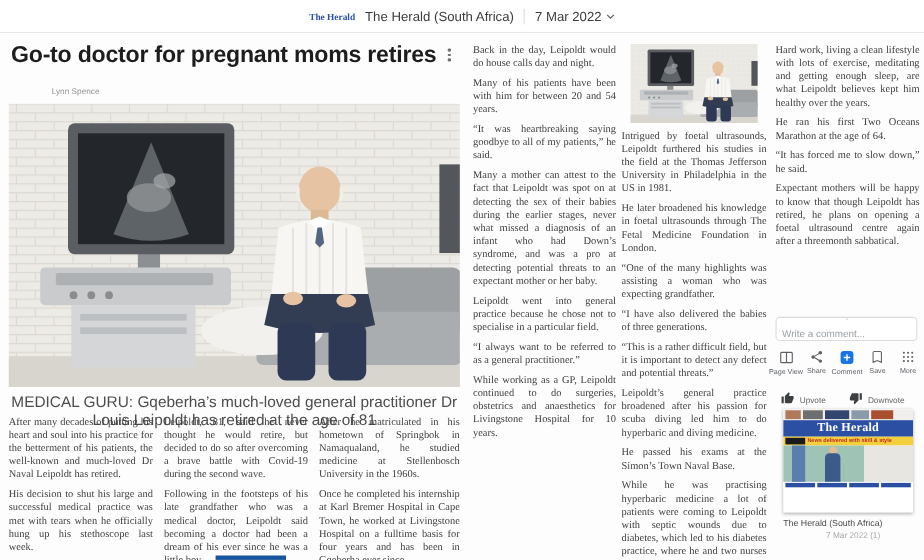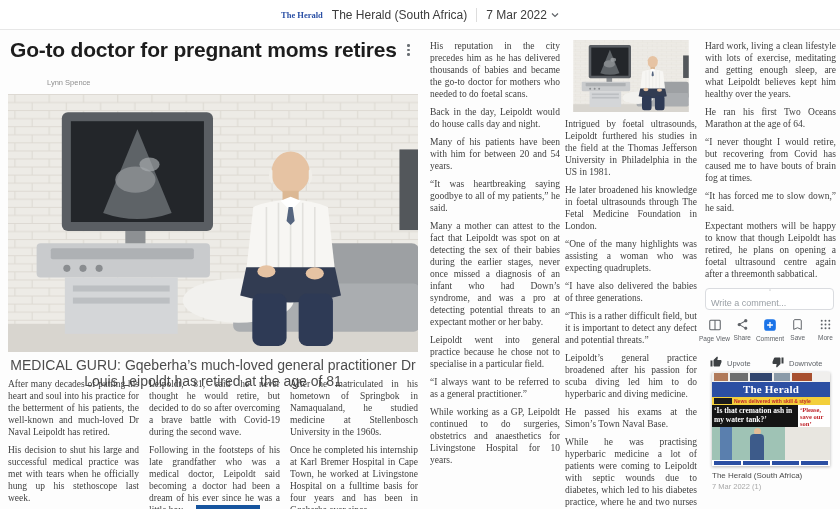--- a/index.html
+++ b/index.html
@@ -57,21 +57,21 @@
   .t-headline{flex:1;background:#141414;color:#fff;font-weight:bold;font-size:7.5px;line-height:1.25;padding:1px 2px;overflow:hidden;}
   .t-side{width:28px;background:#fff;color:#c0272d;font-weight:bold;font-size:6.5px;line-height:1.1;padding:1px 2px;overflow:hidden;}
   .t-photo{height:33px;background:linear-gradient(90deg,#9fc3b5 0 62%,#e8e6e0 62% 100%);position:relative;}
   .t-tank{position:absolute;left:8px;top:0;width:12px;height:33px;background:#5a7fae;}
   .t-man{position:absolute;left:38px;top:7px;width:14px;height:26px;background:#3d5b8a;border-radius:4px 4px 0 0;}
   .t-manhead{position:absolute;left:42px;top:1px;width:7px;height:7px;border-radius:50%;background:#e3bd98;}
   .t-bottom{height:6px;background:#fff;display:flex;gap:2px;padding:1px 2px;box-sizing:border-box;}
   .t-bottom i{display:block;flex:1;background:#2b4fa3;}
   .thumb-cap{position:absolute;left:712px;top:471px;width:120px;font-family:"Liberation Sans",sans-serif;}
   .thumb-cap .tc-title{font-size:8px;color:#4a4a4a;}
-  .thumb-cap .tc-date{font-size:7.5px;color:#a8a8a8;margin-top:2px;}
+  .thumb-cap .tc-date{font-size:7.5px;color:#a8a8a8;margin-top:2px;margin-left:39px;}
   
   .bluebar{position:absolute;left:196px;top:505px;width:64px;height:4px;background:#16549e;cursor:pointer;}
   svg{display:block;}
 </style>
 </head>
 <body>
 
 <div id="app">
 
   <div class="topbar">
@@ -155,43 +155,41 @@
     </div>
   <div id="col2" class="textcol">
       <p>Leipoldt, 81, said he never thought he would retire, but decided to do so after overcoming a brave battle with Covid-19 during the second wave.</p>
       <p>Following in the footsteps of his late grandfather who was a medical doctor, Leipoldt said becoming a doctor had been a dream of his ever since he was a little boy.</p>
     </div>
   <div id="col3" class="textcol">
       <p>After he matriculated in his hometown of Springbok in Namaqualand, he studied medicine at Stellenbosch University in the 1960s.</p>
       <p>Once he completed his internship at Karl Bremer Hospital in Cape Town, he worked at Livingstone Hospital on a fulltime basis for four years and has been in Gqeberha ever since.</p>
     </div>
   <div id="col4" class="textcol">
-      <p>His reputation in the city precedes him as he has delivered thousands of babies and became the go-to doctor for mothers who needed to do foetal scans.</p>
       <p>Back in the day, Leipoldt would do house calls day and night.</p>
       <p>Many of his patients have been with him for between 20 and 54 years.</p>
       <p>“It was heartbreaking saying goodbye to all of my patients,” he said.</p>
-      <p>Many a mother can attest to the fact that Leipoldt was spot on at detecting the sex of their babies during the earlier stages, never once missed a diagnosis of an infant who had Down’s syndrome, and was a pro at detecting potential threats to an expectant mother or her baby.</p>
+      <p>Many a mother can attest to the fact that Leipoldt was spot on at detecting the sex of their babies during the earlier stages, never what missed a diagnosis of an infant who had Down’s syndrome, and was a pro at detecting potential threats to an expectant mother or her baby.</p>
       <p>Leipoldt went into general practice because he chose not to specialise in a particular field.</p>
       <p>“I always want to be referred to as a general practitioner.”</p>
       <p>While working as a GP, Leipoldt continued to do surgeries, obstetrics and anaesthetics for Livingstone Hospital for 10 years.</p>
     </div>
   <div id="col5" class="textcol">
       <p>Intrigued by foetal ultrasounds, Leipoldt furthered his studies in the field at the Thomas Jefferson University in Philadelphia in the US in 1981.</p>
       <p>He later broadened his knowledge in foetal ultrasounds through The Fetal Medicine Foundation in London.</p>
-      <p>“One of the many highlights was assisting a woman who was expecting quadruplets.</p>
+      <p>“One of the many highlights was assisting a woman who was expecting grandfather.</p>
       <p>“I have also delivered the babies of three generations.</p>
       <p>“This is a rather difficult field, but it is important to detect any defect and potential threats.”</p>
       <p>Leipoldt’s general practice broadened after his passion for scuba diving led him to do hyperbaric and diving medicine.</p>
       <p>He passed his exams at the Simon’s Town Naval Base.</p>
       <p>While he was practising hyperbaric medicine a lot of patients were coming to Leipoldt with septic wounds due to diabetes, which led to his diabetes practice, where he and two nurses did wound care.</p>
     </div>
   <div id="col6" class="textcol">
       <p>Hard work, living a clean lifestyle with lots of exercise, meditating and getting enough sleep, are what Leipoldt believes kept him healthy over the years.</p>
       <p>He ran his first Two Oceans Marathon at the age of 64.</p>
-      <p>“I never thought I would retire, but recovering from Covid has caused me to have bouts of brain fog at times.</p>
       <p>“It has forced me to slow down,” he said.</p>
       <p>Expectant mothers will be happy to know that though Leipoldt has retired, he plans on opening a foetal ultrasound centre again after a threemonth sabbatical.</p>
     </div>
 
   <div class="comment-box">
     <svg width="12" height="12" viewBox="0 0 24 24">
         <circle cx="12" cy="8" r="4" fill="#80868b"></circle>
         <path d="M4 20c0-4 4-6 8-6s8 2 8 6v1H4z" fill="#80868b"></path>
       </svg>
     <input type="text" placeholder="Write a comment..." style="">
@@ -263,24 +261,20 @@
         <i style="width:18px;background:#6e6e6e"></i>
       <i style="width:22px;background:#31456e"></i>
         <i style="width:16px;background:#8a9aa8"></i>
       <i style="width:20px;background:#a8502f"></i>
     </div>
     <div class="t-mast">The Herald</div>
     <div class="t-yellow">
       <span class="t-mad"></span>
       <span class="t-tag">News delivered with skill &amp; style</span>
     </div>
-    <div class="t-headrow">
-      <div class="t-headline">‘Is that cremation ash in my water tank?’</div>
-      <div class="t-side">‘Please, save our son’</div>
-    </div>
     <div class="t-photo">
       <span class="t-tank"></span>
       <span class="t-manhead"></span>
       <span class="t-man"></span>
     </div>
     <div class="t-bottom">
         <i></i>
         <i></i>
         <i></i>
         <i></i>

